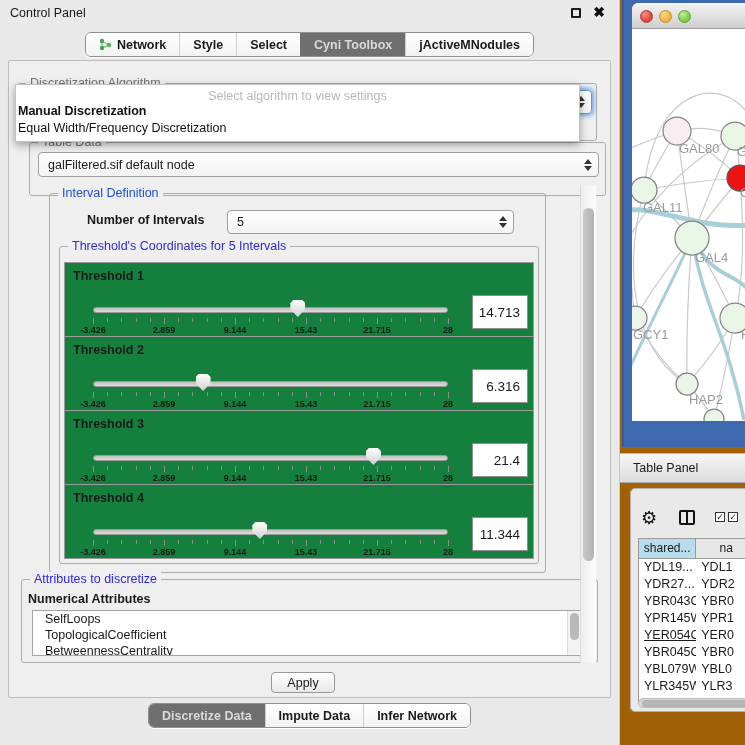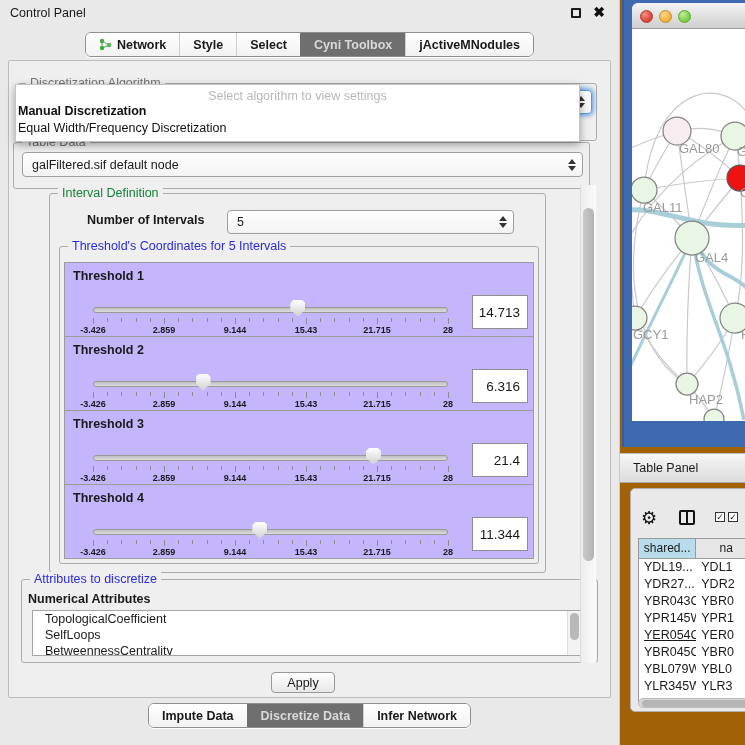--- a/index.html
+++ b/index.html
@@ -19,41 +19,41 @@
   .seg{display:inline-flex;border:1px solid #8f8f8f;border-radius:6px;overflow:hidden;background:#fdfdfd;height:25px;box-shadow:0 1px 0 rgba(255,255,255,.9)}
   .seg .item{display:flex;align-items:center;gap:5px;padding:0 13px;font-size:12.5px;font-weight:700;color:#1a1a1a;border-left:1px solid #cfcfcf;background:linear-gradient(#fff,#f2f2f2);white-space:nowrap}
   .seg .item:first-child{border-left:none}
   .seg .item.active{background:#6f6f6f;color:#d9d9d9;border-left-color:#6f6f6f;font-weight:600}
 
   .pane{position:absolute;left:8px;top:60px;width:603px;height:638px;background:#efefef;border:1px solid #bcbcbc;border-radius:2px}
 
   .group{position:absolute;border:1px solid #acacac;border-radius:3px}
   .group>.glabel{position:absolute;top:-8px;left:8px;background:#efefef;padding:0 4px;font-size:12.5px;white-space:nowrap}
   .glabel.black{color:#737373}
-  .glabel.green{color:#15803d}
+  .glabel.green{color:#1d4ed8}
   .glabel.blue{color:#2a2ae0}
 
   .combo{position:absolute;background:linear-gradient(#ffffff,#f3f3f3);border:1px solid #9f9f9f;border-radius:4px;font-size:12.5px;display:flex;align-items:center;padding-left:9px}
   .combo .stepper{position:absolute;right:6px;top:50%;transform:translateY(-50%);display:flex;flex-direction:column;gap:2px}
   .combo .stepper i{display:block;width:0;height:0;border-left:4px solid transparent;border-right:4px solid transparent}
   .combo .stepper i.up{border-bottom:5px solid #333}
   .combo .stepper i.dn{border-top:5px solid #333}
   .combo.focused{border-color:#5b9ad4;box-shadow:0 0 4px 2px rgba(88,150,220,.8)}
 
   .popup{position:absolute;left:6px;top:23px;width:565px;height:58px;background:#fff;border:1px solid #c4c4c4;box-shadow:0 3px 8px rgba(0,0,0,.35);z-index:6}
   .popup .placeholder{font-size:12.5px;color:#b8b8b8;text-align:center;padding-top:4px;height:18px}
   .popup .opt{font-size:12.5px;color:#111;padding-left:2px;height:17px;line-height:17px}
   .popup .opt.first{font-weight:700}
 
   .vscroll{position:absolute;left:571px;top:124px;width:16px;height:478px;background:linear-gradient(to right,#ededed,#fbfbfb);border-left:1px solid #dcdcdc}
   .vscroll .thumb{position:absolute;left:2px;top:23px;width:11px;height:353px;border-radius:6px;background:linear-gradient(to right,#c9c9c9,#b2b2b2)}
 
   .noi-label{position:absolute;left:37px;top:19px;font-size:12.5px;font-weight:700}
   .thr-stack{position:absolute;left:4px;top:16px;right:4px}
-  .thr-panel{position:relative;height:75px;border:1px solid #9c9c9c;background:#c4b5fd;margin-top:-1px}
+  .thr-panel{position:relative;height:75px;border:1px solid #9c9c9c;background:#15803d;margin-top:-1px}
   .thr-label{position:absolute;left:8px;top:6px;font-size:12.5px;font-weight:700}
   .slider{position:absolute;left:0;top:0;width:400px;height:75px}
   .track{position:absolute;left:28px;top:44px;width:355px;height:6px;border:1px solid #9a9a9a;border-radius:4px;background:linear-gradient(#bfbfbf,#dcdcdc)}
   .thumb-sl{position:absolute;top:37px;width:15px;height:17px;background:linear-gradient(#ffffff,#cfcfcf);clip-path:polygon(20% 0,80% 0,100% 18%,100% 55%,50% 100%,0 55%,0 18%);filter:drop-shadow(0 0 1px #7d7d7d)}
   .tick{position:absolute;top:55px;width:1px;background:#8d8d8d}
   .tick.minor{height:4px}
   .tick.major{height:6px}
   .ticklab{position:absolute;top:62px;width:48px;text-align:center;font-size:9px;font-weight:700;color:#1a1a1a}
   .valbox{position:absolute;left:407px;top:32px;width:56px;height:34px;background:#fff;border:1px solid #8f8f8f;font-size:13.5px;display:flex;align-items:center;justify-content:flex-end;padding-right:7px}
 
@@ -144,21 +144,21 @@
           </span>
       </div>
     </div>
 
     <div class="popup">
       <div class="placeholder">Select algorithm to view settings</div>
       <div class="opt first">Manual Discretization</div>
       <div class="opt">Equal Width/Frequency Discretization</div>
     </div>
 
-    <div class="group" style="left:4px;top:81px;width:577px;height:47px">
+    <div class="group" style="left:20px;top:81px;width:577px;height:54px">
       <span class="glabel black">Table Data</span>
       <div class="combo" style="left:8px;top:9px;width:561px;height:25px">
         <span>galFiltered.sif default node</span>
         <span class="stepper">
             <i class="up"></i>
             <i class="dn"></i>
           </span>
       </div>
     </div>
 
@@ -337,43 +337,43 @@
             </div>
           </div>
       </div>
     </div>
 
     <div class="group" style="left:12px;top:518px;width:577px;height:84px">
       <span class="glabel blue">Attributes to discretize</span>
       <span class="numattr-label">Numerical Attributes</span>
       <div class="attr-list">
 
-      <div class="list-item">TopologicalCoefficient</div>
-          <div class="list-item">SelfLoops</div>
+      <div class="list-item">SelfLoops</div>
+          <div class="list-item">TopologicalCoefficient</div>
           <div class="list-item">BetweennessCentrality</div>
           <div class="list-scroll">
             <span class="thumb"></span>
           </div>
         </div>
     </div>
 
     <div class="apply-btn">Apply</div>
 
     <div class="vscroll">
         <span class="thumb"></span>
       </div>
   </div>
 
   <div class="segbar bottom">
     <div class="seg">
-      <div class="item">
-          <span>Impute Data</span>
-        </div>
       <div class="item active">
           <span>Discretize Data</span>
+        </div>
+      <div class="item">
+          <span>Impute Data</span>
         </div>
       <div class="item">
           <span>Infer Network</span>
         </div>
     </div>
   </div>
 </div>
 
 <div id="right-panel">
   <div class="blue-frame">

